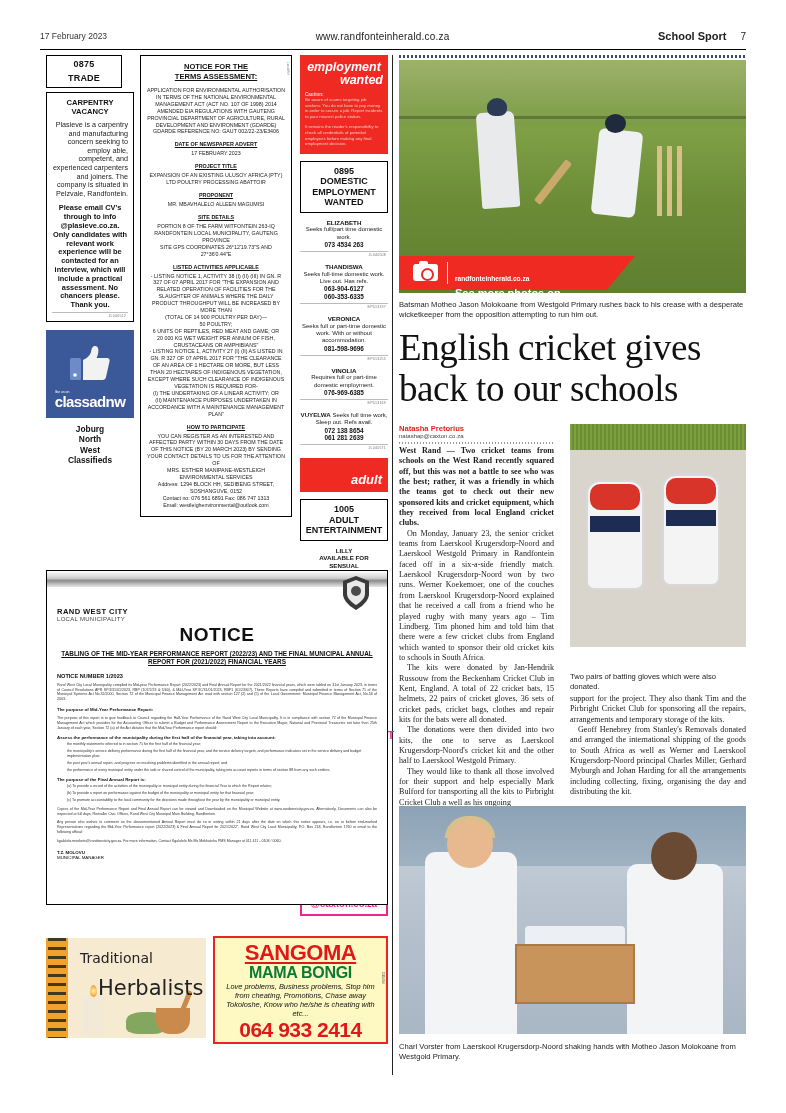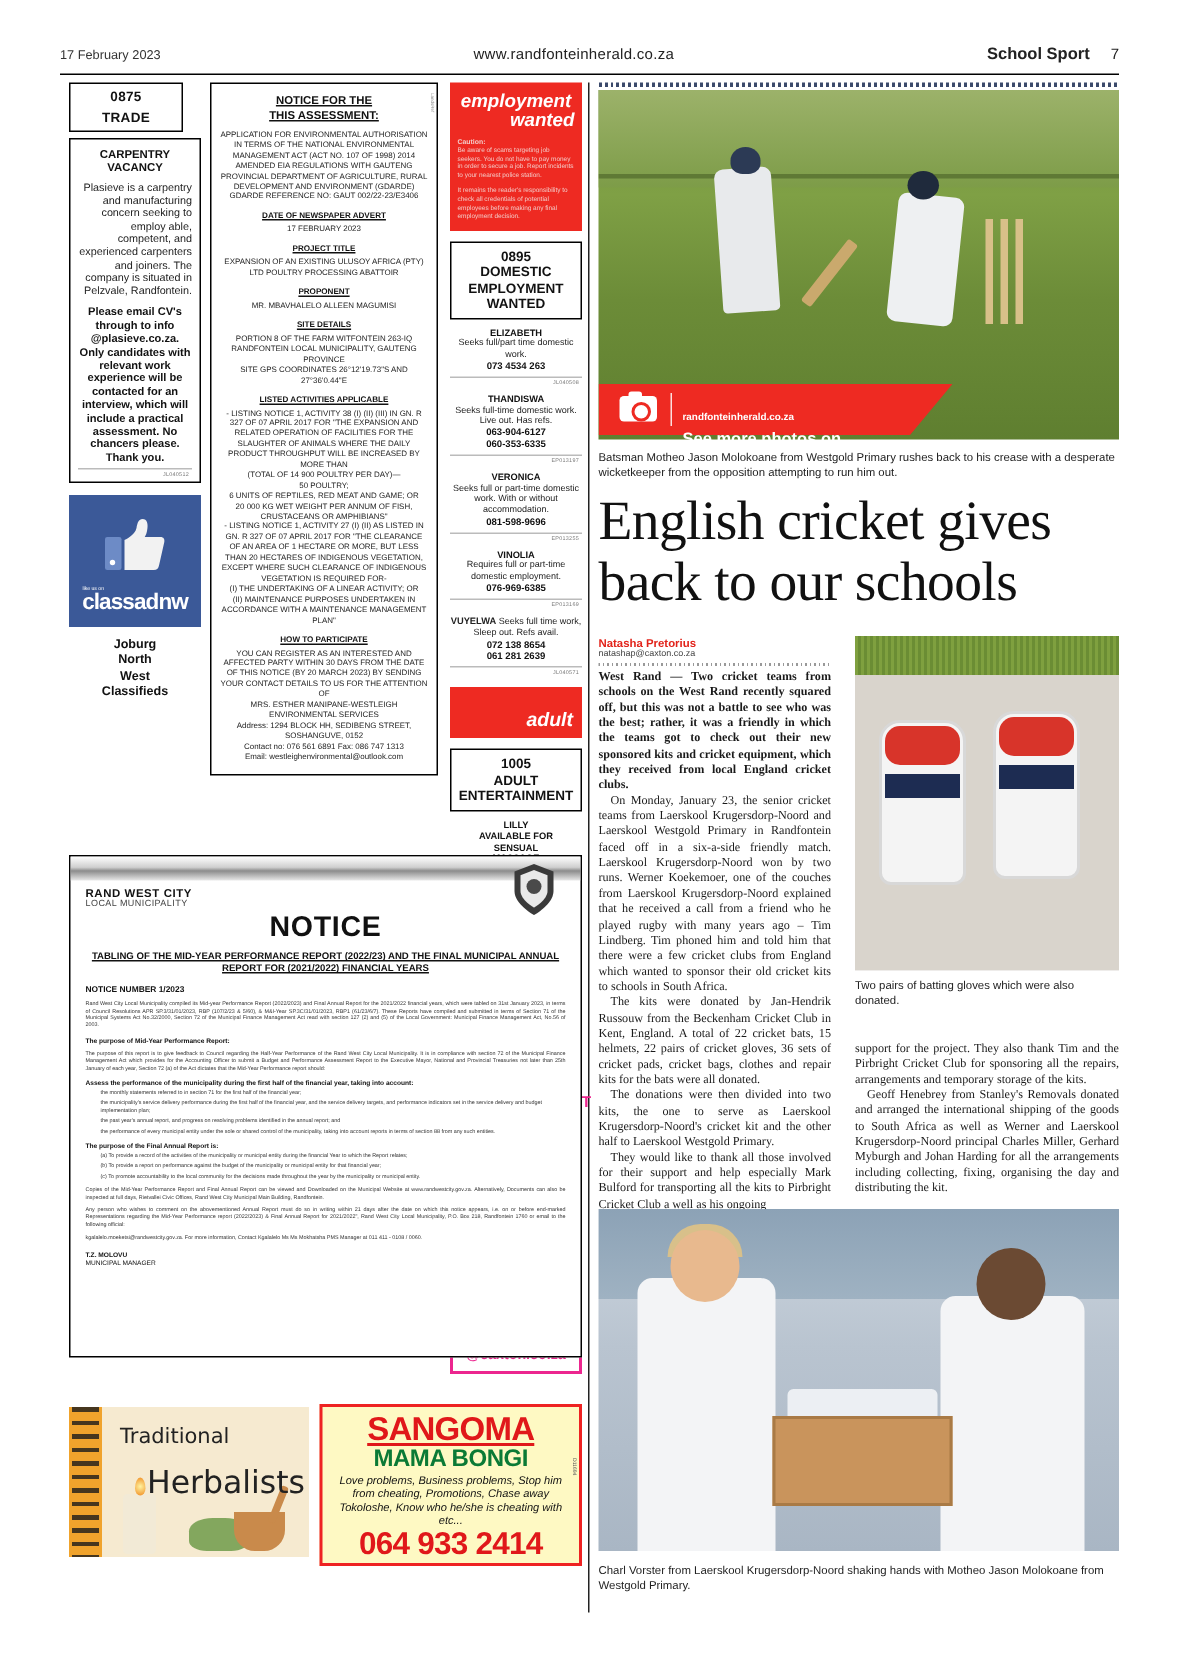--- a/index.html
+++ b/index.html
@@ -89,21 +89,21 @@
   .lips { height:72px; position:relative; }
   .lip { position:absolute; background:#ec268f; border-radius:50%/60% 60% 40% 40%; }
   .bb-contact { font-weight:bold; font-size:8px; color:#222; margin-top:2px;}
   .bb-phone { font-weight:bold; font-size:9.5px; color:#ec268f; line-height:11.5px;}
 
   
   .muni { position:absolute; left:46px; top:570px; width:342px; height:335px;
           border:1px solid #000; background:#fff; overflow:hidden;}
   .muni-band { height:16px; background:linear-gradient(180deg,#fff 0%, #cfcfcf 45%, #8c8c8c 60%, #e8e8e8 100%); }
   .muni-crest { position:absolute; right:14px; top:3px; width:34px; height:38px;}
-  .muni-head { padding:4px 10px 0; }
+  .muni-head { padding:20px 10px 0; }
   .muni-h1 { font-weight:bold; font-size:7.6px; letter-spacing:0.4px;}
   .muni-h2 { font-size:6px; color:#444; letter-spacing:0.3px;}
   .muni-notice { text-align:center; font-weight:bold; font-size:19px; margin-top:2px; letter-spacing:0.5px;}
   .muni-sub { text-align:center; font-weight:bold; font-size:6.4px; line-height:8.4px;
               text-decoration:underline; margin:4px 12px 0;}
   .muni-num { font-weight:bold; font-size:5.6px; margin:6px 10px 0;}
   .muni-p { font-size:3.6px; line-height:4.8px; margin:4px 10px 0; text-align:justify; color:#333;}
   .muni-st { font-weight:bold; font-size:4.4px; margin:5px 10px 0;}
   .muni-li { font-size:3.6px; line-height:4.8px; margin:2px 10px 0 20px; color:#333;}
   .muni-sig { font-weight:bold; font-size:4.4px; margin:6px 10px 0;}
@@ -198,21 +198,21 @@
               background:repeating-linear-gradient(90deg,#7fa03f 0 2px,#6b8d34 2px 4px);}
   .p2-ground { position:absolute; left:0; top:26px; width:100%; height:197px; background:#d9d4cc;}
   .p2-glove1 { position:absolute; left:16px; top:56px; width:58px; height:110px;
                background:#f4f4f4; border:2px solid #d8d8d8; border-radius:14px 14px 8px 8px;}
   .p2-glove2 { position:absolute; left:92px; top:50px; width:58px; height:112px;
                background:#f4f4f4; border:2px solid #d8d8d8; border-radius:14px 14px 8px 8px;}
   .p2-red1 { position:absolute; left:20px; top:60px; width:50px; height:26px; background:#d8342a; border-radius:10px;}
   .p2-red2 { position:absolute; left:96px; top:54px; width:50px; height:26px; background:#d8342a; border-radius:10px;}
   .p2-nav1 { position:absolute; left:20px; top:92px; width:50px; height:16px; background:#1d2c52;}
   .p2-nav2 { position:absolute; left:96px; top:86px; width:50px; height:16px; background:#1d2c52;}
-  .cap2 { position:absolute; left:570px; top:652px; width:176px;}
+  .cap2 { position:absolute; left:570px; top:672px; width:176px;}
 
   .photo3 { position:absolute; left:399px; top:806px; width:347px; height:228px;
             background:linear-gradient(180deg,#cdd6df 0%, #b9c4d0 40%, #a9b6c4 100%);
             overflow:hidden;}
   .p3-top { position:absolute; left:0; top:0; width:100%; height:60px;
             background:linear-gradient(180deg,#8ca2b6,#9fb2c2);}
   .p3-boy1 { position:absolute; left:26px; top:46px; width:92px; height:182px;
              background:#f3f4f6; border-radius:10px 10px 0 0;}
   .p3-head1 { position:absolute; left:48px; top:14px; width:46px; height:48px;
               background:#e8b98e; border-radius:50%;}
@@ -274,21 +274,21 @@
         <div>North</div>
         <div>West</div>
         <div>Classifieds</div>
       </div>
     </div>
   </div>
 
   <div class="col2">
     <div class="c2-side">LandsRef</div>
     <div class="c2-title">NOTICE FOR THE</div>
-    <div class="c2-title">THIS ASSESSMENT:</div>
+    <div class="c2-title">TERMS ASSESSMENT:</div>
     <div class="c2-p">APPLICATION FOR ENVIRONMENTAL AUTHORISATION IN TERMS OF THE NATIONAL ENVIRONMENTAL MANAGEMENT ACT (ACT NO. 107 OF 1998) 2014 AMENDED EIA REGULATIONS WITH GAUTENG PROVINCIAL DEPARTMENT OF AGRICULTURE, RURAL DEVELOPMENT AND ENVIRONMENT (GDARDE) GDARDE REFERENCE NO: GAUT 002/22-23/E3406</div>
 
     <div>
       <div class="c2-sub">DATE OF NEWSPAPER ADVERT</div>
       <div class="c2-p" style="margin-top:2px">17 FEBRUARY 2023</div>
     </div>
     <div>
       <div class="c2-sub">PROJECT TITLE</div>
       <div class="c2-p" style="margin-top:2px">EXPANSION OF AN EXISTING ULUSOY AFRICA (PTY) LTD POULTRY PROCESSING ABATTOIR</div>
     </div>

